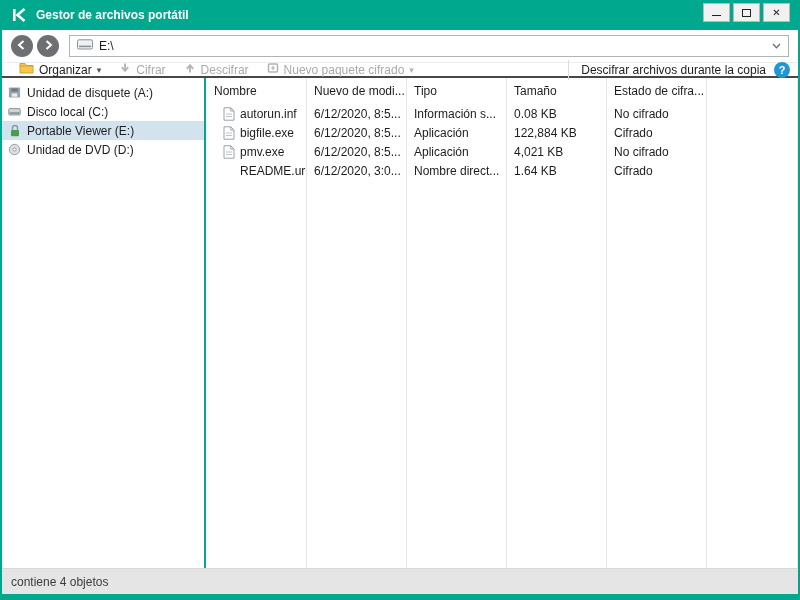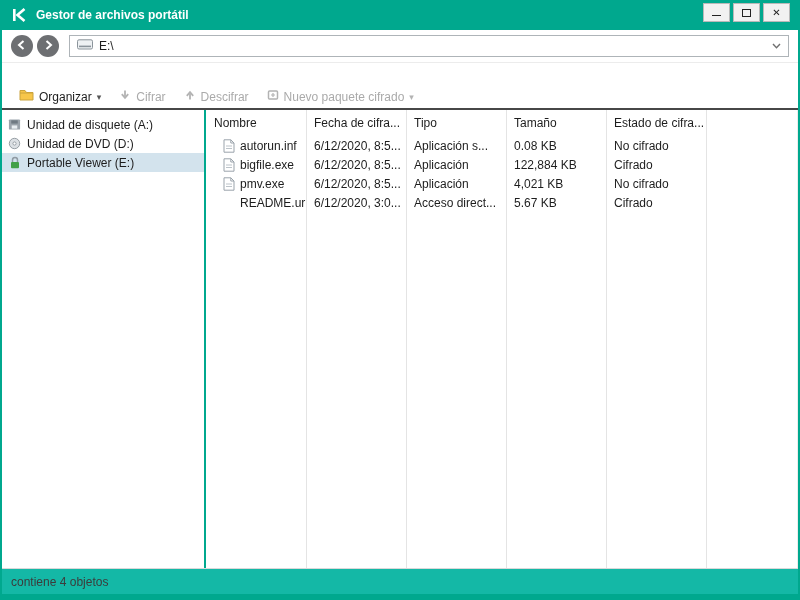--- a/index.html
+++ b/index.html
@@ -20,22 +20,22 @@
   .glyph-close { font-size:10px; color:#222; line-height:1; }
 
   
   .navbar { height:32px; background:#fff; display:flex; align-items:center; padding:0 9px; gap:4px; flex:0 0 auto; }
   .nav-btn { width:22px; height:22px; border-radius:50%; background:#6d6f72; border:none; display:flex; align-items:center; justify-content:center; }
   .addressbar { flex:1; height:22px; margin-left:6px; border:1px solid #aeb4b8; background:#fff; display:flex; align-items:center; padding:0 7px; gap:6px; }
   .addressbar .value { flex:1; }
   .addr-chevron { display:flex; align-items:center; }
 
   
-  .toolbar { height:48px; background:#fff; border-top:1px solid #ececec; border-bottom:2px solid #474747;
-             display:flex; align-items:flex-end; padding:0 8px; flex:0 0 auto; }
+  .toolbar { height:16px; background:#fff; border-top:1px solid #ececec; border-bottom:2px solid #474747;
+             display:flex; align-items:center; padding:0 8px; flex:0 0 auto; }
   .tb-btn { display:flex; align-items:center; gap:5px; padding:4px 9px; background:transparent; border:none;
             font-family:"Liberation Sans", sans-serif; font-size:12px; color:#1d1d1d; }
   .tb-btn.disabled { color:#aaaaaa; }
   .tb-caret { font-size:9px; color:#555; }
   .tb-btn.disabled .tb-caret { color:#b3b3b3; }
   .tb-right { margin-left:auto; display:flex; align-items:center; gap:8px; }
   .tb-sep { width:1px; height:20px; background:#dcdcdc; margin-right:4px; }
   .help-circle { width:16px; height:16px; border-radius:50%; background:#2196d4; color:#fff; font-weight:bold;
                  font-size:11px; display:flex; align-items:center; justify-content:center; }
 
@@ -49,21 +49,21 @@
   .filelist { flex:1; position:relative; border-right:1px solid #ececec; }
   .vline { position:absolute; top:0; bottom:0; width:1px; background:#e4e4e4; }
   .flrow { display:flex; align-items:center; height:19px; position:relative; }
   .flrow.header { height:26px; color:#1d1d1d; }
   .cell { width:100px; flex:0 0 auto; padding-left:8px; white-space:nowrap; overflow:hidden; display:flex; align-items:center; gap:5px; }
   .cell.c-name { padding-left:16px; }
   .icon-slot { width:13px; display:flex; justify-content:center; flex:0 0 auto; }
   .icon-hidden { visibility:hidden; }
 
   
-  .statusbar { height:26px; background:#14b8a6; border-top:1px solid #d9d9d9; display:flex; align-items:center;
+  .statusbar { height:26px; background:#e5e5e5; border-top:1px solid #d9d9d9; display:flex; align-items:center;
                padding:0 9px; color:#3c3c3c; flex:0 0 auto; }
 </style>
 </head>
 <body>
 
 <div class="window">
 
   <div class="titlebar">
     <span class="logo">
       <svg width="16" height="16" viewBox="0 0 16 16">
@@ -134,86 +134,103 @@
       <span>Descifrar</span>
     </button>
     <button class="tb-btn disabled">
       <span><svg width="12" height="12" viewBox="0 0 12 12">
             <rect x="1.5" y="2" width="9" height="8" rx="1" fill="none" stroke="#b3b3b3" stroke-width="1.5"></rect>
             <path d="M4 6 h4 M6 4 v4" stroke="#b3b3b3" stroke-width="1.2" fill="none"></path>
           </svg></span>
       <span>Nuevo paquete cifrado</span>
       <span class="tb-caret">▾</span>
     </button>
+    <div class="tb-right">
+      <div class="tb-sep"></div>
+      <span>Descifrar archivos durante la copia</span>
+      <span class="help-circle">
+          <span>?</span>
+        </span>
+    </div>
   </div>
 
   <div class="content">
 
     <div class="sidebar">
       <div class="side-item">
         <span class="icon-slot">
             <svg width="13" height="13" viewBox="0 0 14 14">
               <rect x="1" y="1.5" width="12" height="11" rx="1" fill="#9aa3ab"></rect>
               <rect x="3.5" y="2.5" width="7" height="3.5" fill="#6f7a83"></rect>
               <rect x="4" y="8" width="6" height="3.5" fill="#e8eef2"></rect>
             </svg>
           </span>
         <span>Unidad de disquete (A:)</span>
       </div>
       <div class="side-item">
         <span class="icon-slot">
             <svg width="13" height="13" viewBox="0 0 14 14">
-              <circle cx="7" cy="7" r="5.6" fill="#dce0e4" stroke="#9199a0"></circle>
-              <circle cx="7" cy="7" r="1.7" fill="#fff" stroke="#9199a0"></circle>
-            </svg>
-          </span>
-        <span>Unidad de DVD (D:)</span>
+              <rect x="0.8" y="3.8" width="12.4" height="7" rx="1" fill="#cdd3d8" stroke="#8b949b"></rect>
+              <rect x="1.8" y="7.8" width="10.4" height="2" fill="#8b949b"></rect>
+              <circle cx="11.2" cy="8.8" r="0.9" fill="#35c06f"></circle>
+            </svg>
+          </span>
+        <span>Disco local (C:)</span>
       </div>
       <div class="side-item selected">
         <span class="icon-slot">
             <svg width="12" height="13" viewBox="0 0 12 13">
               <path d="M3.5 6.2 V4 a2.5 2.5 0 0 1 5 0 v2.2" fill="none" stroke="#8f9aa2" stroke-width="1.5"></path>
               <rect x="2" y="6" width="8" height="6.3" rx="1" fill="#43a047"></rect>
             </svg>
           </span>
         <span>Portable Viewer (E:)</span>
+      </div>
+      <div class="side-item">
+        <span class="icon-slot">
+            <svg width="13" height="13" viewBox="0 0 14 14">
+              <circle cx="7" cy="7" r="5.6" fill="#dce0e4" stroke="#9199a0"></circle>
+              <circle cx="7" cy="7" r="1.7" fill="#fff" stroke="#9199a0"></circle>
+            </svg>
+          </span>
+        <span>Unidad de DVD (D:)</span>
       </div>
     </div>
 
     <div class="content-divider"></div>
 
     <div class="filelist">
       <div class="vline" style="left:100px"></div>
       <div class="vline" style="left:200px"></div>
       <div class="vline" style="left:300px"></div>
       <div class="vline" style="left:400px"></div>
       <div class="vline" style="left:500px"></div>
 
       <div class="flrow header">
         <div class="cell">Nombre</div>
-        <div class="cell">Fecha de cifra...</div>
+        <div class="cell">Nuevo de modi...</div>
         <div class="cell">Tipo</div>
         <div class="cell">Tamaño</div>
         <div class="cell">Estado de cifra...</div>
       </div>
 
       <div class="flrow">
         <div class="cell c-name">
           <span class="icon-slot">
               <svg width="12" height="14" viewBox="0 0 12 14">
                 <path d="M1 0.8 h6.8 l3.2 3.2 v9.2 H1 z" fill="#fff" stroke="#9aa3ab"></path>
                 <path d="M7.8 0.8 v3.2 h3.2" fill="none" stroke="#9aa3ab"></path>
                 <line x1="3" y1="7" x2="9" y2="7" stroke="#bcc3c9"></line>
                 <line x1="3" y1="9.5" x2="9" y2="9.5" stroke="#bcc3c9"></line>
               </svg>
             </span>
           <span>autorun.inf</span>
         </div>
         <div class="cell">6/12/2020, 8:5...</div>
-        <div class="cell">Aplicación s...</div>
+        <div class="cell">Información s...</div>
         <div class="cell">0.08 KB</div>
         <div class="cell">No cifrado</div>
       </div>
 
       <div class="flrow">
         <div class="cell c-name">
           <span class="icon-slot">
               <svg width="12" height="14" viewBox="0 0 12 14">
                 <path d="M1 0.8 h6.8 l3.2 3.2 v9.2 H1 z" fill="#fff" stroke="#9aa3ab"></path>
                 <path d="M7.8 0.8 v3.2 h3.2" fill="none" stroke="#9aa3ab"></path>
@@ -250,22 +267,22 @@
       <div class="flrow">
         <div class="cell c-name">
           <span class="icon-slot icon-hidden">
               <svg width="12" height="14" viewBox="0 0 12 14">
                 <path d="M1 0.8 h6.8 l3.2 3.2 v9.2 H1 z" fill="#fff" stroke="#9aa3ab"></path>
               </svg>
             </span>
           <span>README.url</span>
         </div>
         <div class="cell">6/12/2020, 3:0...</div>
-        <div class="cell">Acceso direct...</div>
-        <div class="cell">5.67 KB</div>
+        <div class="cell">Nombre direct...</div>
+        <div class="cell">1.64 KB</div>
         <div class="cell">Cifrado</div>
       </div>
     </div>
   </div>
 
   <div class="statusbar">
     <span>contiene 4 objetos</span>
   </div>
 
 </div>

